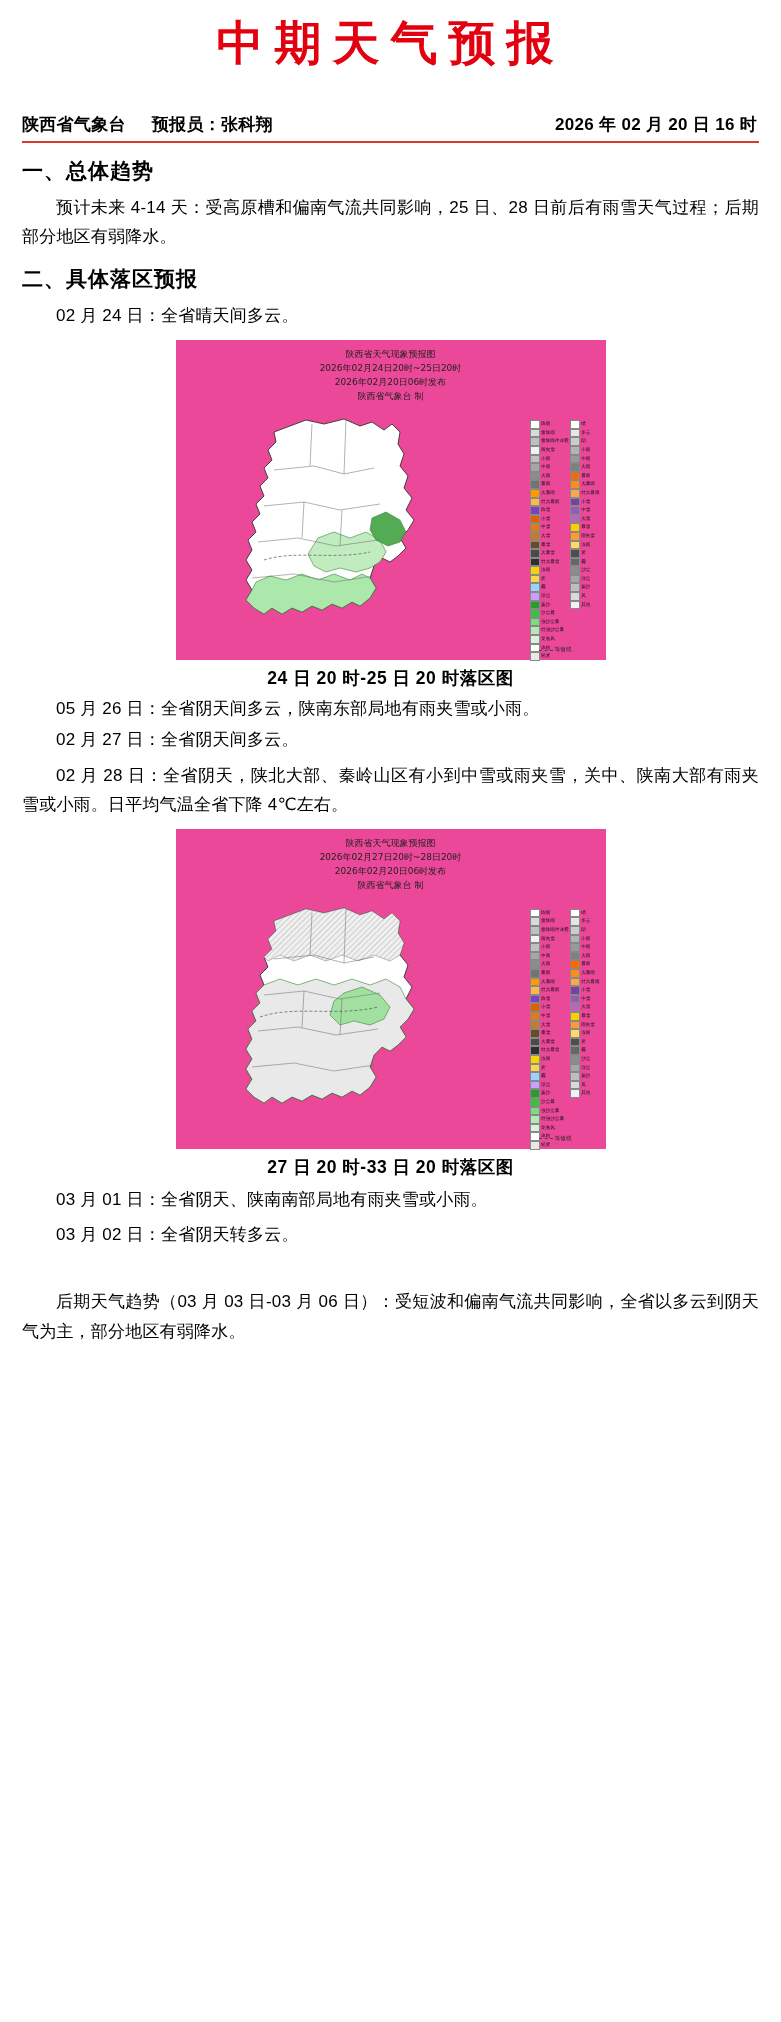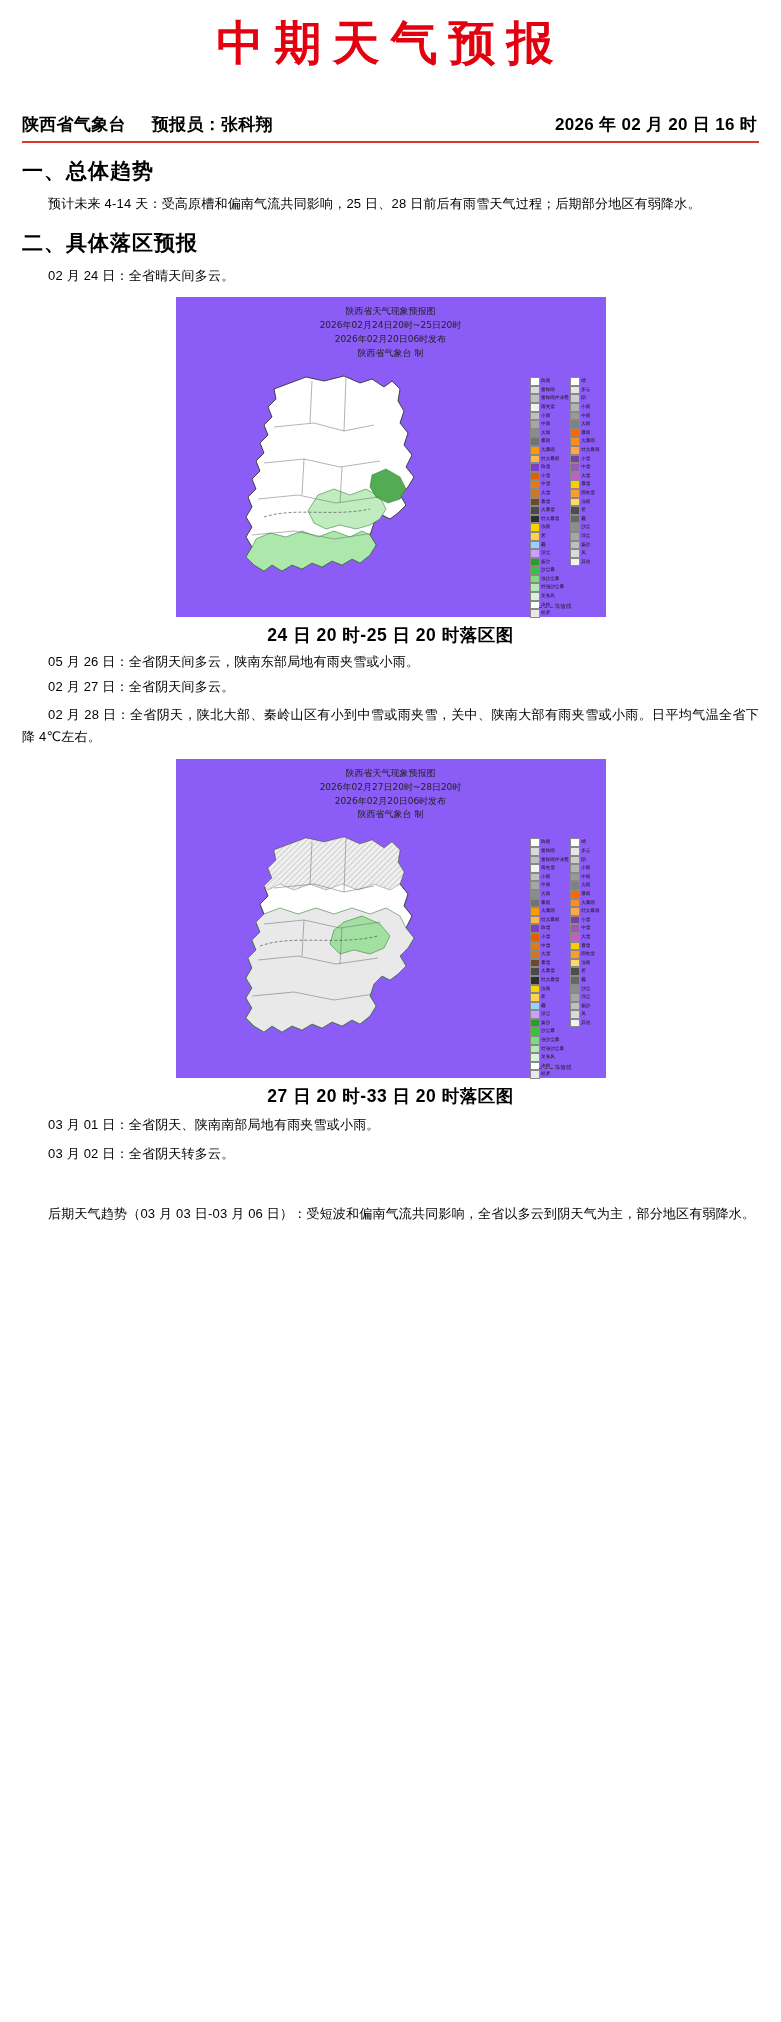--- a/index.html
+++ b/index.html
@@ -49,39 +49,39 @@
     margin-right: 2px;
     white-space: nowrap;
   }
   .section-heading {
     font-size: 21px;
     font-weight: bold;
     margin: 14px 0 8px 0;
     letter-spacing: 1px;
   }
   .para {
-    font-size: 13px;
+    font-size: 17px;
     line-height: 1.72;
     text-indent: 2em;
     margin: 6px 0 6px 0;
     text-align: justify;
     letter-spacing: 0.2px;
   }
   .para.tight { margin: 2px 0 2px 0; }
 
   
   .figure {
     margin: 10px 0 4px 0;
     text-align: center;
   }
   .map-card {
     position: relative;
     width: 430px;
     margin: 0 auto;
-    background: #8b5cf6;
+    background: #ec4899;
   }
   .map-head {
     text-align: center;
     font-size: 9px;
     line-height: 1.55;
     color: #222;
     padding-top: 8px;
     font-family: "DejaVu Sans", "Liberation Sans", sans-serif;
   }
   .map-head div { white-space: nowrap; }

